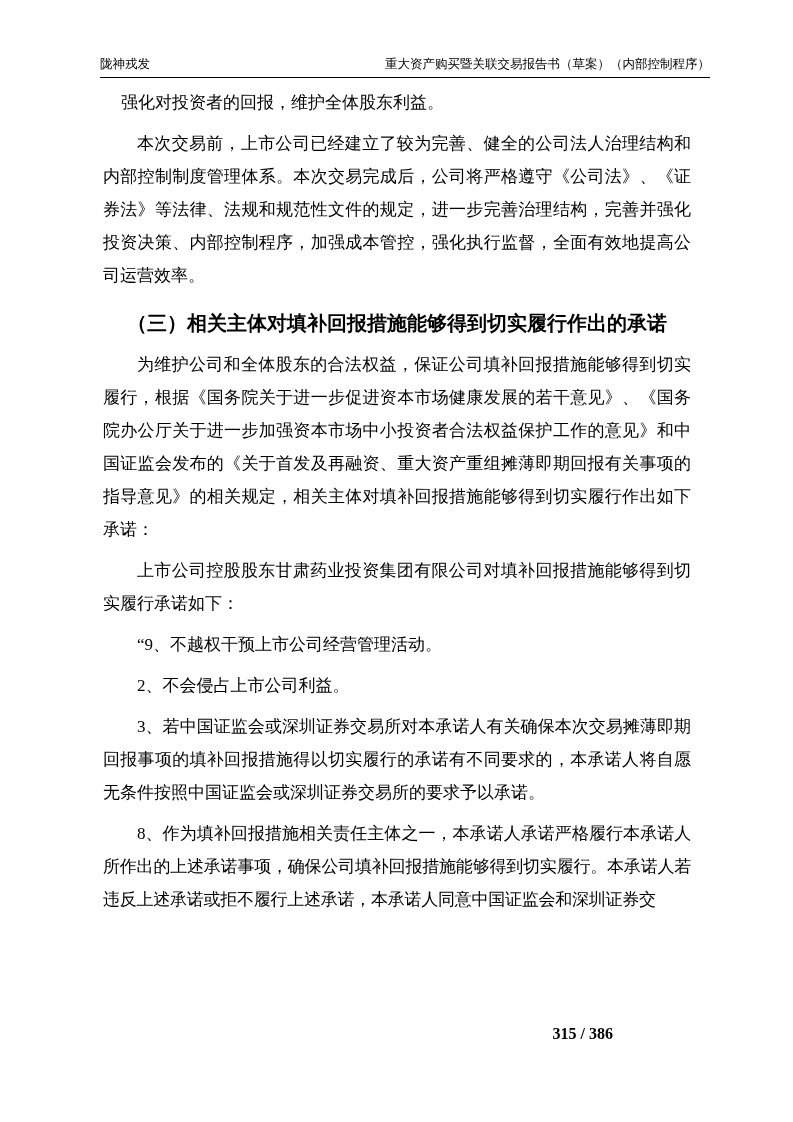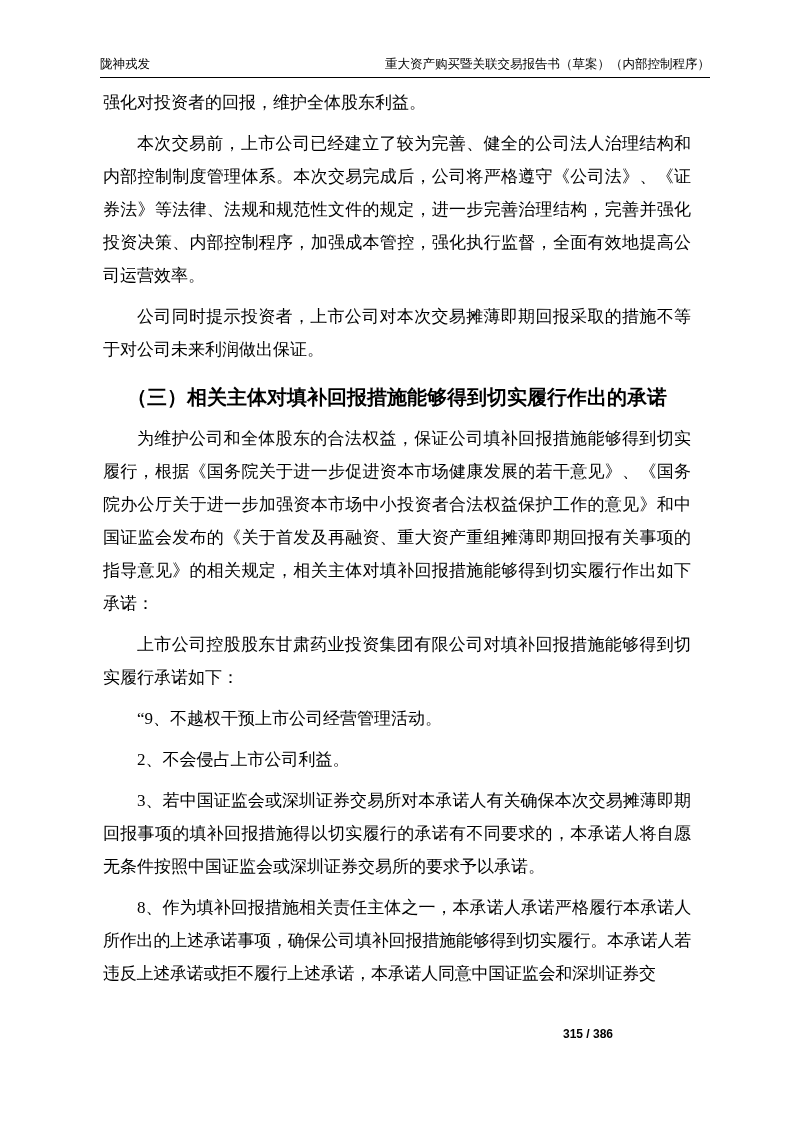--- a/index.html
+++ b/index.html
@@ -39,57 +39,57 @@
     text-align: justify;
     text-justify: inter-character;
   }
   .content p {
     margin: 8px 0 0 0;
     text-indent: 2em;
   }
   .content p.continuation {
     margin-top: 0;
     text-indent: 0;
+    margin-left: 18px;
   }
   
   .content p:last-child {
     letter-spacing: -0.25px;
   }
   .content h2.heading {
     margin: 16px 0 10px 0;
     font-family: "Liberation Sans", "DejaVu Sans", sans-serif;
     font-weight: bold;
     font-size: 20px;
     line-height: 30px;
     text-align: center;
     text-indent: 0;
   }
   .footer {
     position: absolute;
     top: 1026px;
     right: 120px;
-    font-size: 12px;
+    font-size: 16px;
     line-height: 16px;
     font-weight: bold;
-    font-family: Liberation Sans, sans-serif;
+    font-family: Liberation Serif, serif;
   }
 </style>
 </head>
 <body>
 
 <div class="page">
   <div class="header">
     <span>陇神戎发</span>
     <span>重大资产购买暨关联交易报告书（草案）（内部控制程序）</span>
   </div>
 
   <div class="content">
       <p class="continuation">强化对投资者的回报，维护全体股东利益。</p>
       <p class="paragraph">本次交易前，上市公司已经建立了较为完善、健全的公司法人治理结构和内部控制制度管理体系。本次交易完成后，公司将严格遵守《公司法》、《证券法》等法律、法规和规范性文件的规定，进一步完善治理结构，完善并强化投资决策、内部控制程序，加强成本管控，强化执行监督，全面有效地提高公司运营效率。</p>
-      <p class="paragraph">公司同时提示投资者，上市公司对本次交易摊薄即期回报采取的措施不等于对公司未来利润做出保证。</p>
       <h2 class="heading">（三）相关主体对填补回报措施能够得到切实履行作出的承诺</h2>
       <p class="paragraph">为维护公司和全体股东的合法权益，保证公司填补回报措施能够得到切实履行，根据《国务院关于进一步促进资本市场健康发展的若干意见》、《国务院办公厅关于进一步加强资本市场中小投资者合法权益保护工作的意见》和中国证监会发布的《关于首发及再融资、重大资产重组摊薄即期回报有关事项的指导意见》的相关规定，相关主体对填补回报措施能够得到切实履行作出如下承诺：</p>
       <p class="paragraph">上市公司控股股东甘肃药业投资集团有限公司对填补回报措施能够得到切实履行承诺如下：</p>
       <p class="paragraph">“9、不越权干预上市公司经营管理活动。</p>
       <p class="paragraph">2、不会侵占上市公司利益。</p>
       <p class="paragraph">3、若中国证监会或深圳证券交易所对本承诺人有关确保本次交易摊薄即期回报事项的填补回报措施得以切实履行的承诺有不同要求的，本承诺人将自愿无条件按照中国证监会或深圳证券交易所的要求予以承诺。</p>
       <p class="paragraph">8、作为填补回报措施相关责任主体之一，本承诺人承诺严格履行本承诺人所作出的上述承诺事项，确保公司填补回报措施能够得到切实履行。本承诺人若违反上述承诺或拒不履行上述承诺，本承诺人同意中国证监会和深圳证券交</p>
     </div>
 
   <div class="footer">315 / 386</div>

